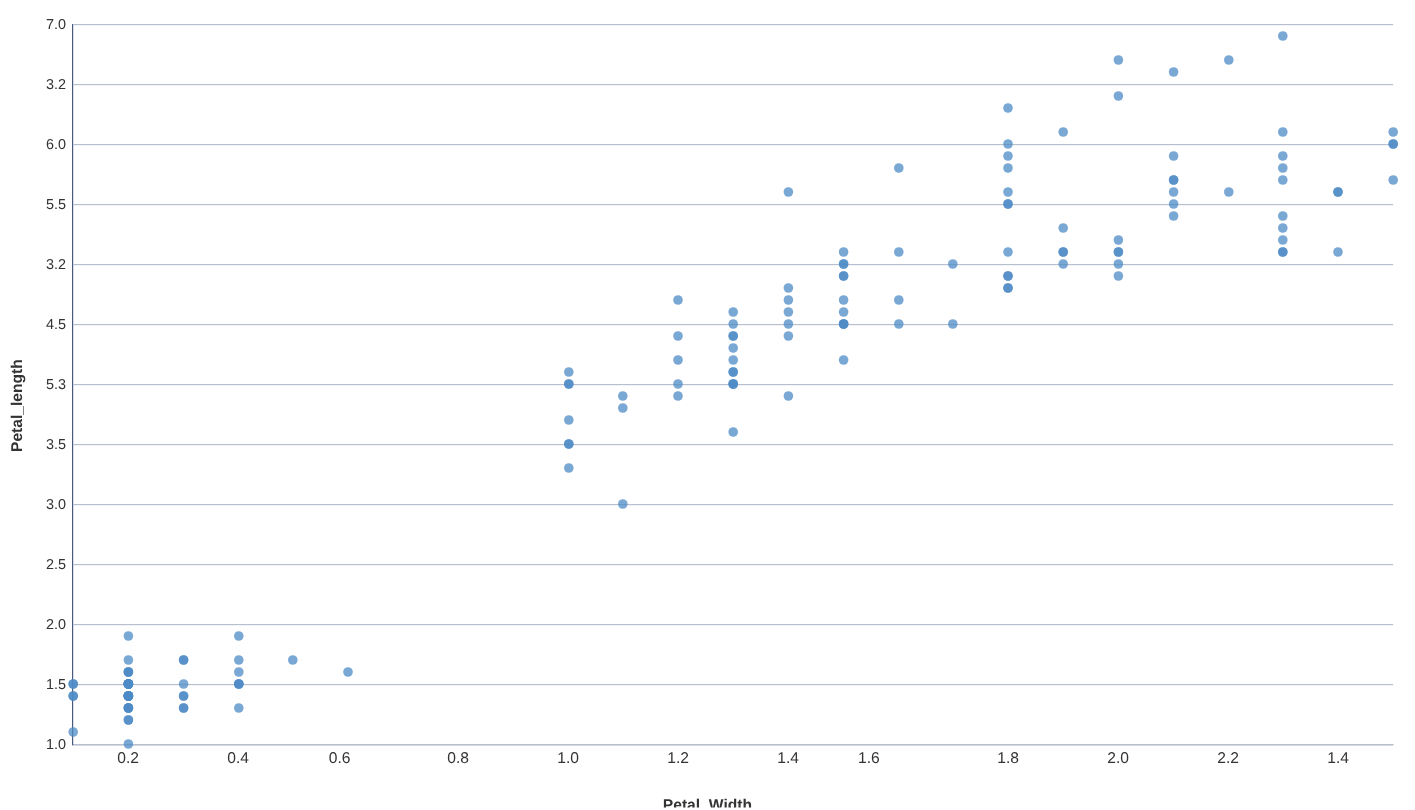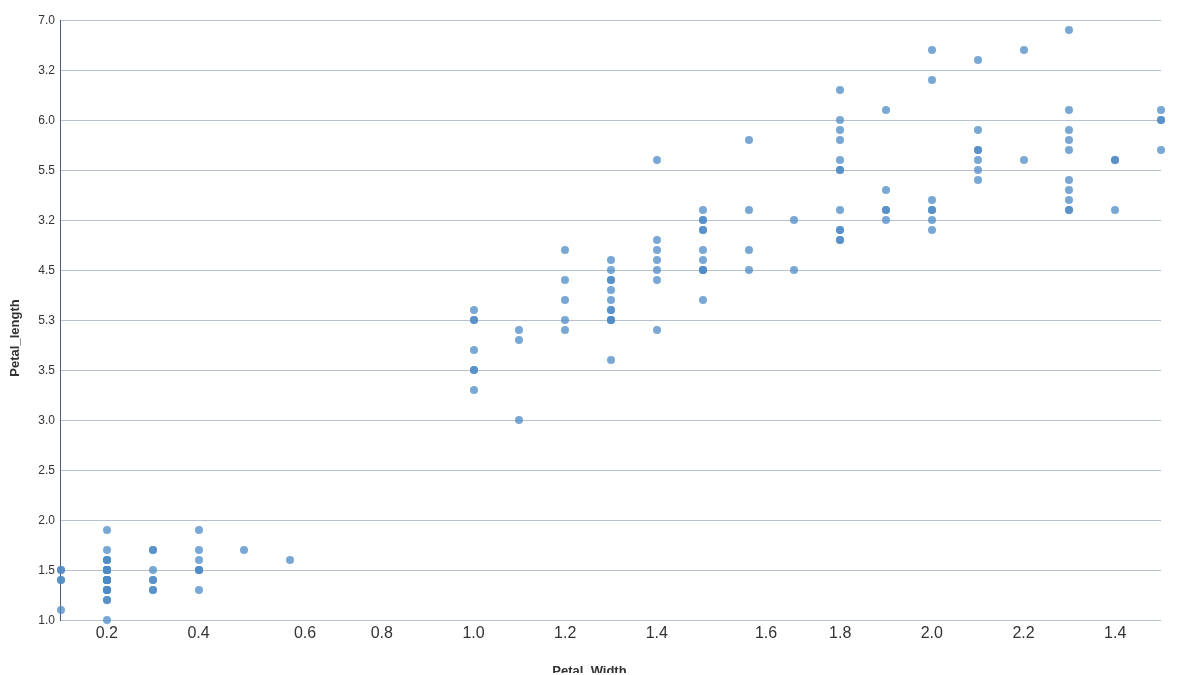--- a/index.html
+++ b/index.html
@@ -40,21 +40,21 @@
     padding-right: 6px;
     font-size: 12px;
     color: #333;
     white-space: nowrap;
   }
   .x-tick-label {
     position: absolute;
     top: 100%;
     transform: translateX(-50%);
     padding-top: 4px;
-    font-size: 16px;
+    font-size: 13px;
     color: #333;
     white-space: nowrap;
   }
   .y-axis-title {
     position: absolute;
     left: 14px;
     top: 50%;
     transform: translate(-50%, -50%) rotate(-90deg);
     transform-origin: center;
     font-size: 13px;
@@ -114,26 +114,26 @@
       <div class="gridline" style="top: 150px;"></div>
       <div class="y-tick-label" style="top: 150px;">5.5</div>
       <div class="gridline" style="top: 100px;"></div>
       <div class="y-tick-label" style="top: 100px;">6.0</div>
       <div class="gridline" style="top: 50px;"></div>
       <div class="y-tick-label" style="top: 50px;">3.2</div>
       <div class="gridline" style="top: 0px;"></div>
       <div class="y-tick-label" style="top: 0px;">7.0</div>
       <div class="x-tick-label" style="left: 45.8333px;">0.2</div>
       <div class="x-tick-label" style="left: 137.5px;">0.4</div>
-      <div class="x-tick-label" style="left: 244px;">0.6</div>
+      <div class="x-tick-label" style="left: 222px;">0.6</div>
       <div class="x-tick-label" style="left: 320.833px;">0.8</div>
       <div class="x-tick-label" style="left: 412.5px;">1.0</div>
       <div class="x-tick-label" style="left: 504.167px;">1.2</div>
       <div class="x-tick-label" style="left: 595.833px;">1.4</div>
-      <div class="x-tick-label" style="left: 705px;">1.6</div>
+      <div class="x-tick-label" style="left: 663px;">1.6</div>
       <div class="x-tick-label" style="left: 779.167px;">1.8</div>
       <div class="x-tick-label" style="left: 870.833px;">2.0</div>
       <div class="x-tick-label" style="left: 962.5px;">2.2</div>
       <div class="x-tick-label" style="left: 1054.17px;">1.4</div>
       <div class="pt" style="left: 0px; top: 590px;"></div>
       <div class="pt" style="left: 0px; top: 560px;"></div>
       <div class="pt" style="left: 0px; top: 560px;"></div>
       <div class="pt" style="left: 0px; top: 550px;"></div>
       <div class="pt" style="left: 0px; top: 550px;"></div>
       <div class="pt" style="left: 45.8333px; top: 600px;"></div>

